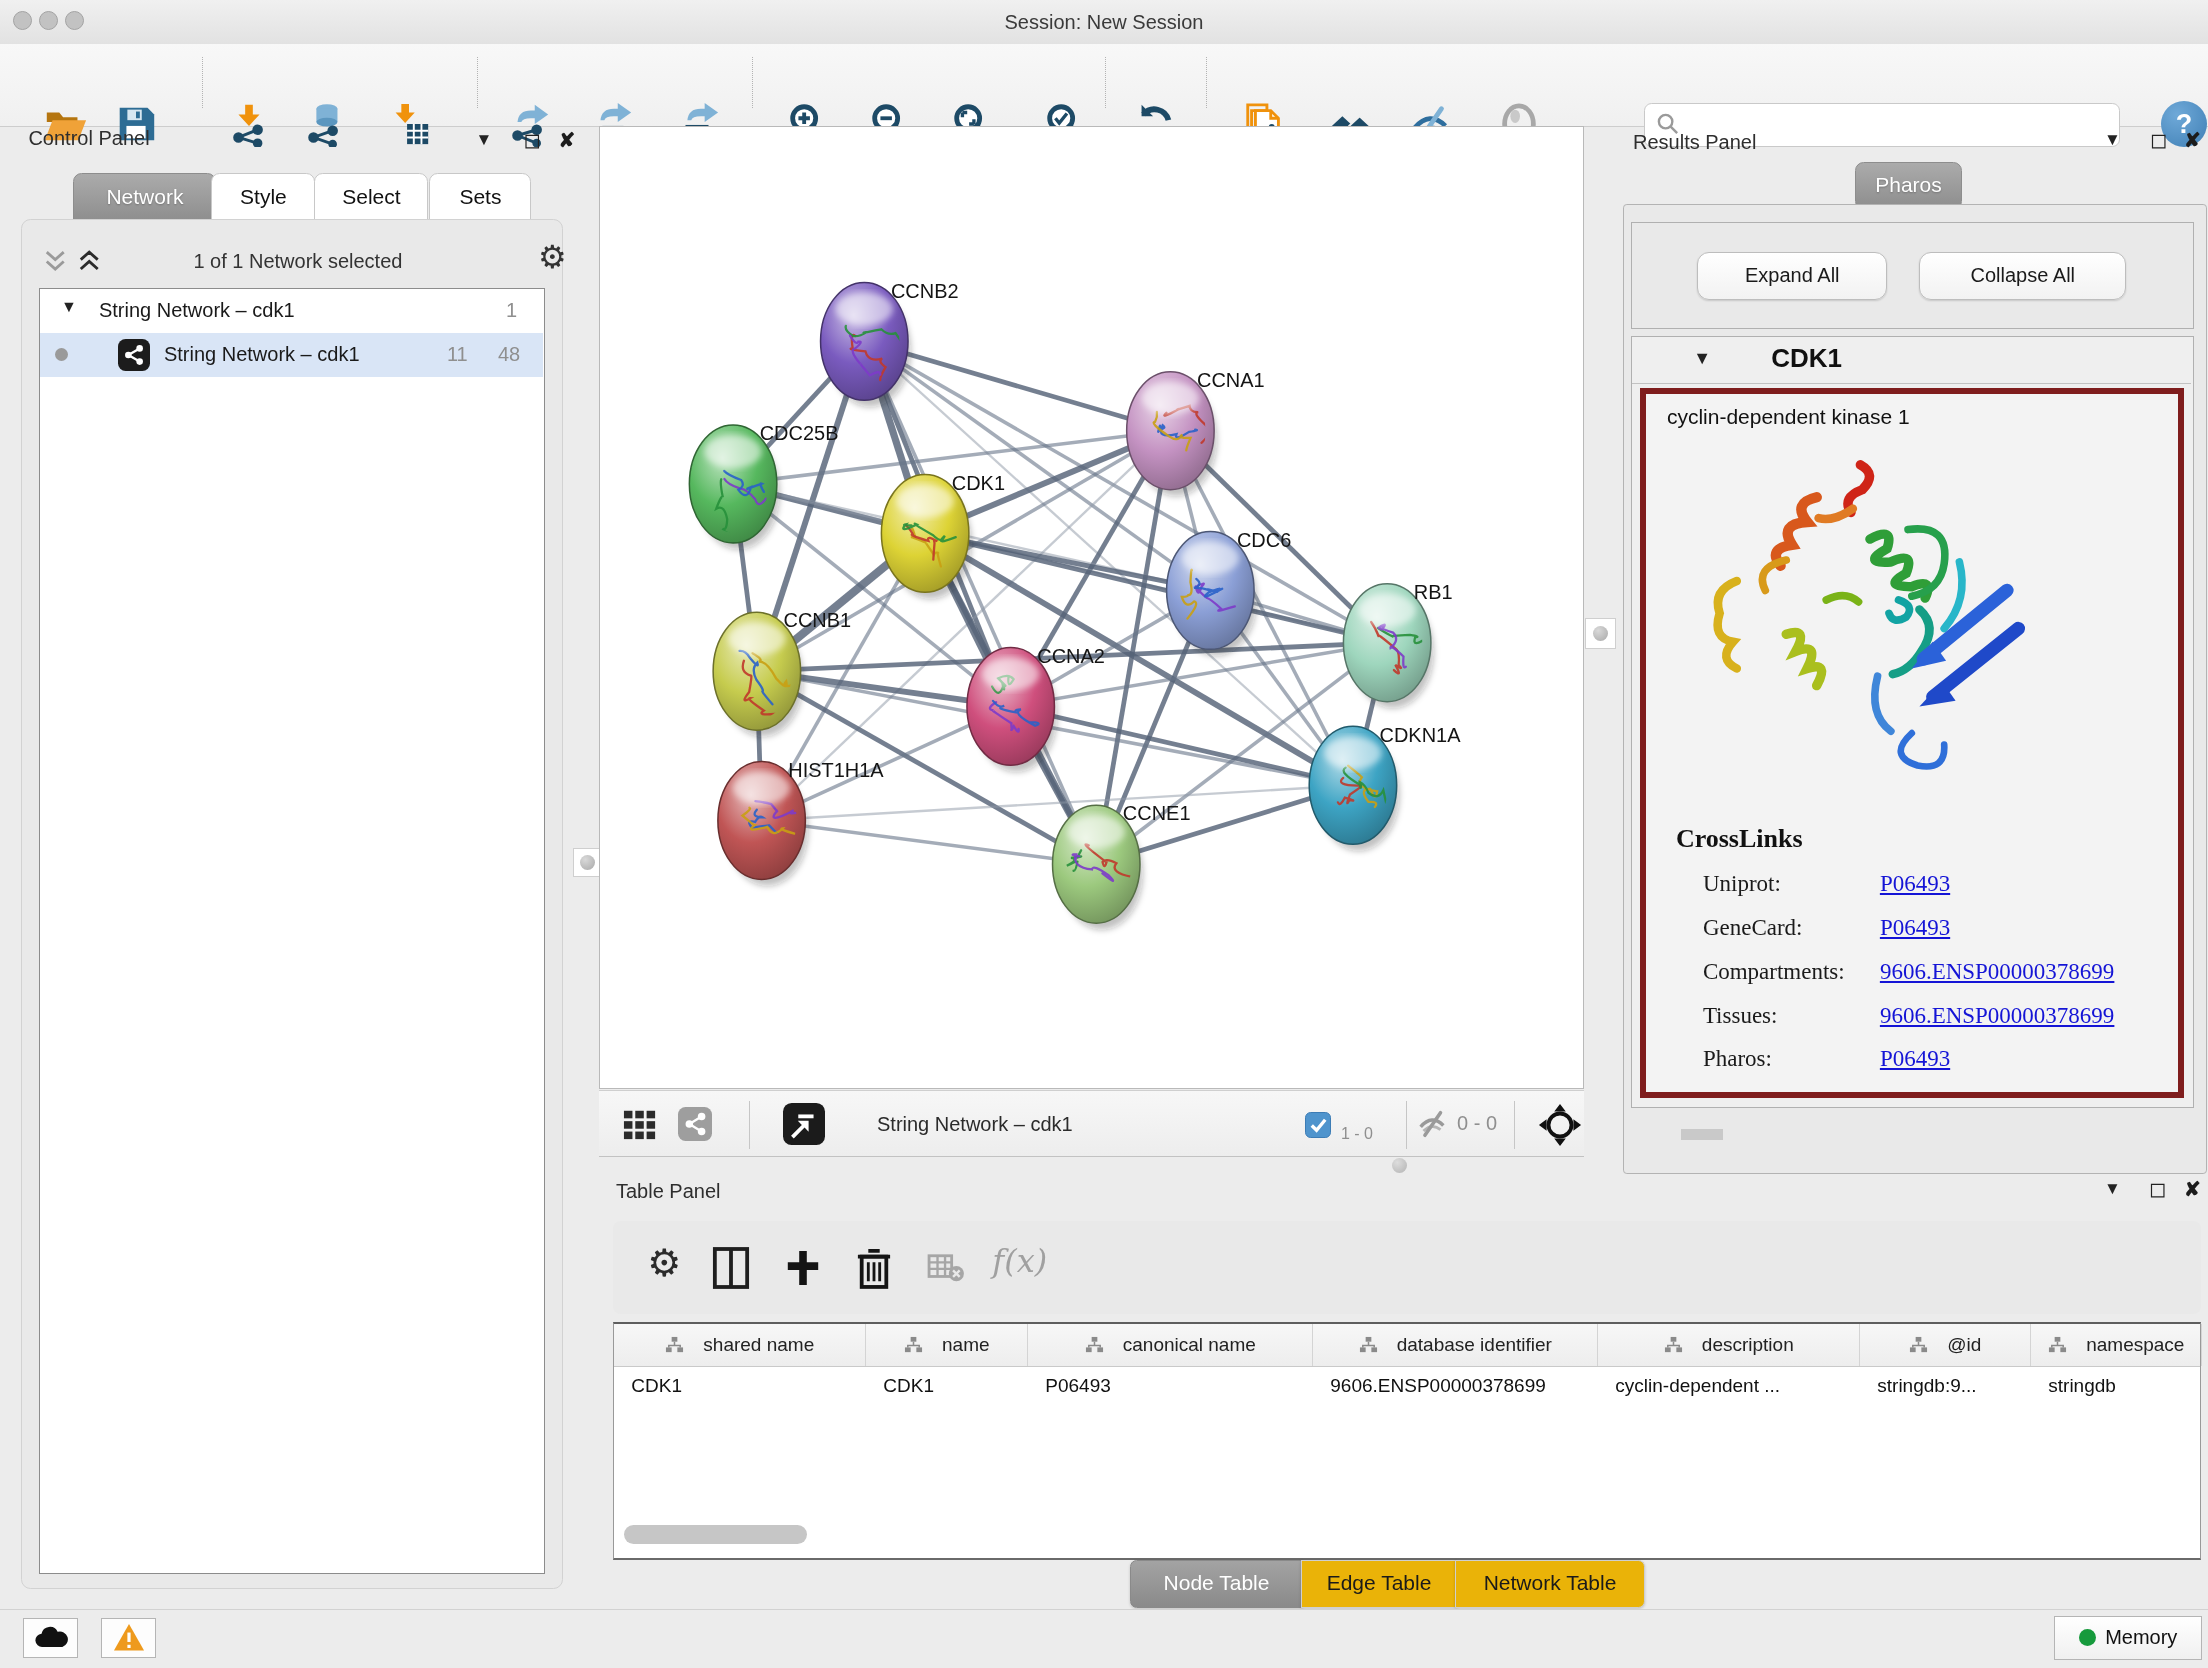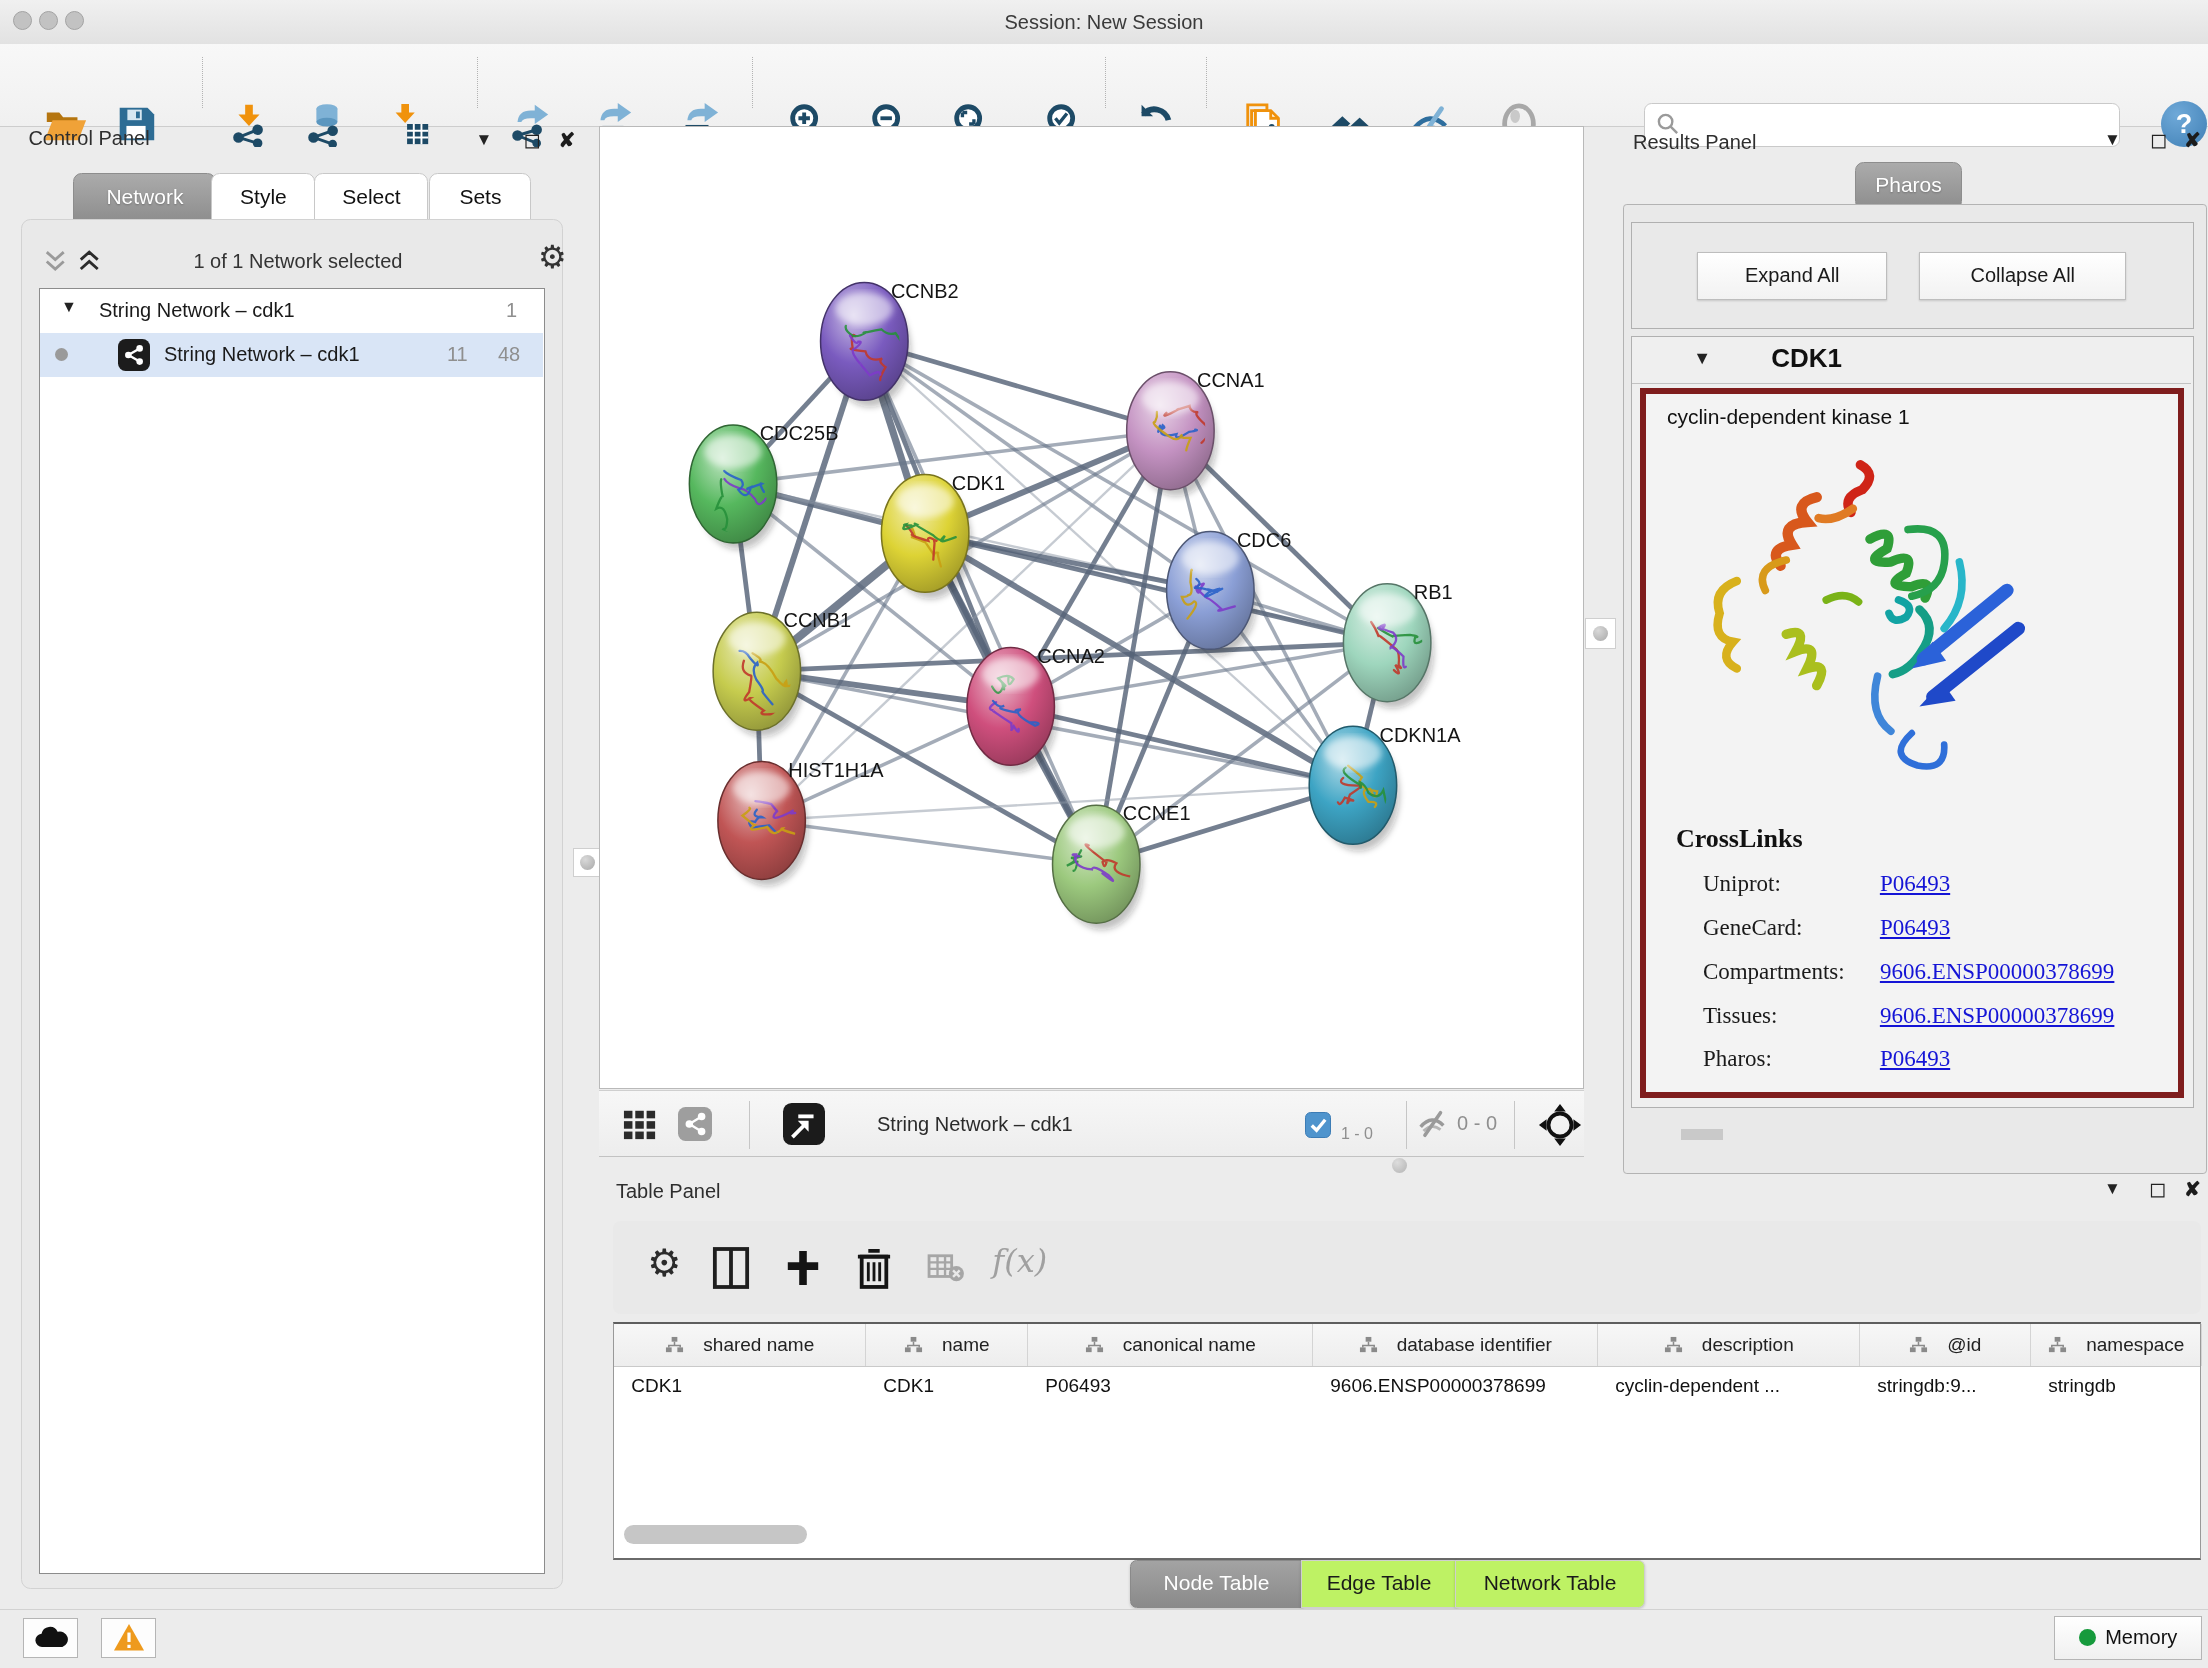--- a/index.html
+++ b/index.html
@@ -5,23 +5,23 @@
   html,body{margin:0;padding:0}
   body{width:2208px;height:1668px;background:#ececec;font-family:"Liberation Sans",sans-serif;color:#1a1a1a;position:relative;overflow:hidden}
   .abs{position:absolute}
   .ttl{font-size:20px;color:#2e2e2e}
   .wb{font-size:20px;color:#1c1c1c;font-weight:bold;line-height:1}
   .sep{border-left:1.9px dotted #b3b3b3;height:51px;top:13.3px;width:0}
   .vsep{border-left:1px solid #c6c6c6;width:0}
   .icon48{width:46px;height:46px;top:57px}
   .tab{font-size:21px;border:1px solid #c8c8c8;background:#fff;border-radius:8.6px 8.6px 0 0;text-align:center;line-height:46px;height:48px;color:#111}
   .tab.sel{background:linear-gradient(#ababab,#8d8d8d);color:#fff;border-color:#8d8d8d;text-shadow:0 1px 1.9px rgba(0,0,0,.25)}
-  .btab{font-size:21px;border:1px solid #cfcfcf;background:#bef264;border-radius:6.7px;text-align:center;line-height:44px;height:46px;box-shadow:0 1px 2.9px rgba(0,0,0,.18)}
+  .btab{font-size:21px;border:1px solid #cfcfcf;background:#eab308;border-radius:6.7px;text-align:center;line-height:44px;height:46px;box-shadow:0 1px 2.9px rgba(0,0,0,.18)}
   .btab.sel{background:linear-gradient(#a3a3a3,#8a8a8a);color:#fff;border-color:#8a8a8a}
-  .btn{background:linear-gradient(#ffffff,#f2f2f2);border:1px solid #bdbdbd;border-radius:0;font-size:20px;text-align:center;line-height:44px;box-shadow:0 1px 1.9px rgba(0,0,0,.15)}
+  .btn{background:linear-gradient(#ffffff,#f2f2f2);border:1px solid #bdbdbd;border-radius:12px;font-size:20px;text-align:center;line-height:44px;box-shadow:0 1px 1.9px rgba(0,0,0,.15)}
   .serif{font-family:"Liberation Serif",serif}
   .link{color:#1414d6;text-decoration:underline;font-family:"Liberation Serif",serif;font-size:23px}
   .gray{color:#8f8f8f}
   .hdrcell{display:flex;align-items:center;justify-content:center;gap:19px;font-size:19px;color:#222;border-right:1px solid #d4d4d4;height:42px;box-sizing:border-box;overflow:hidden;white-space:nowrap}
   .dcell{font-size:19px;color:#111;padding-left:17px;box-sizing:border-box;overflow:hidden;white-space:nowrap;line-height:38px}
   .handle{background:#fff;border:1px solid #cfcfcf;display:flex;align-items:center;justify-content:center}
   .handle .dot{width:15px;height:15px;border-radius:50%;background:radial-gradient(circle at 35% 30%,#d9d9d9,#a8a8a8)}
 </style>
 </head>
 <body>

